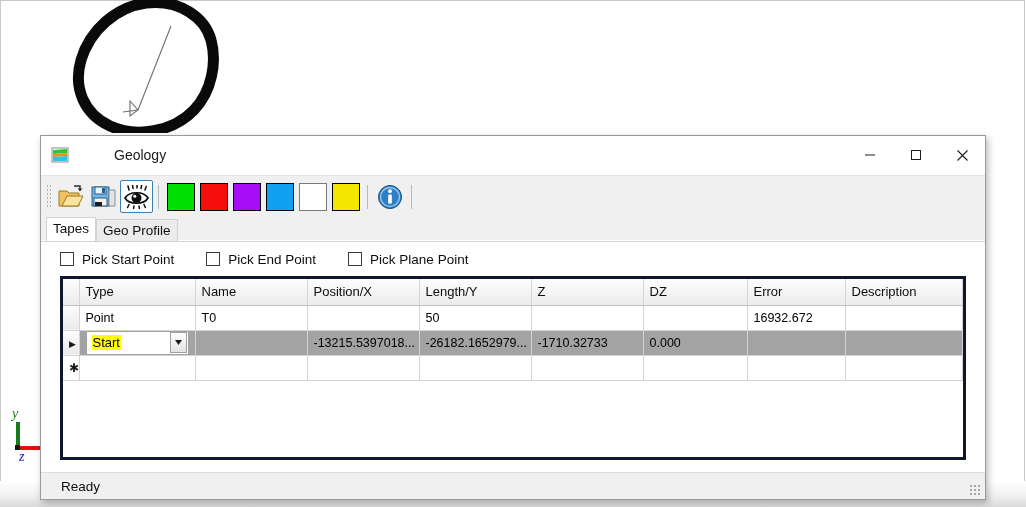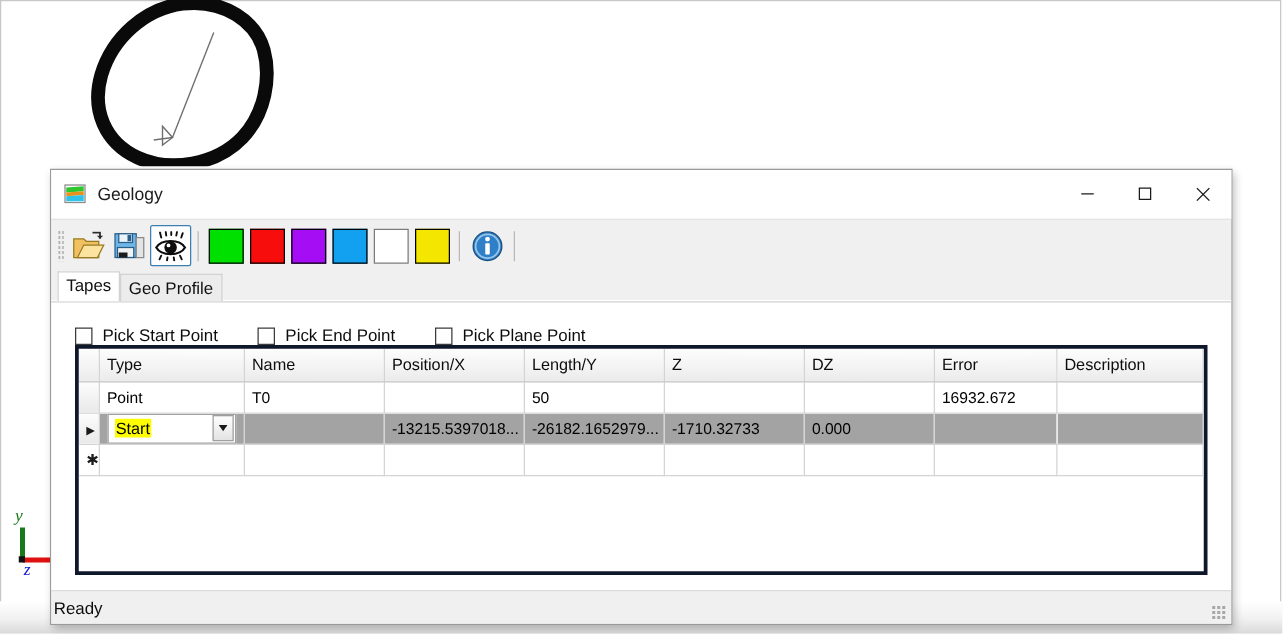--- a/index.html
+++ b/index.html
@@ -87,20 +87,21 @@
     width: 18px; height: 18px;
     margin-left: 10px;
     margin-right: 9px;
     position: relative;
     flex: none;
   }
   .titlebar .title-text {
     font-size: 14px;
     color: #1b1b1b;
     flex: 1;
+    margin-left: 36px;
   }
   .winbtns { display: flex; height: 38px; flex: none; }
   .winbtn {
     width: 46px; height: 38px;
     display: flex;
     align-items: center;
     justify-content: center;
     background: #ffffff;
   }
   .winbtn svg { display: block; }
@@ -200,21 +201,21 @@
     background: #ffffff;
     border-top: 1px solid #d2d2d2;
     position: relative;
     display: flex;
     flex-direction: column;
   }
 
   .checkrow {
     height: 34px;
     display: flex;
-    align-items: flex-end;
+    align-items: center;
     padding-left: 19px;
     flex: none;
   }
   .checkitem {
     display: flex;
     align-items: center;
     margin-right: 32px;
   }
   .cbox {
     width: 14px; height: 14px;
@@ -323,21 +324,21 @@
     background: #f0f0f0;
     border-top: 1px solid #dcdcdc;
     display: flex;
     align-items: center;
     flex: none;
     position: relative;
   }
   .statusbar .status-text {
     font-size: 13.5px;
     color: #0d0d0d;
-    margin-left: 2px;
+    margin-left: 20px;
   }
   .grip-dots {
     position: absolute;
     right: 4px; bottom: 3px;
     width: 12px; height: 12px;
     background-image: radial-gradient(#9a9a9a 40%, transparent 42%);
     background-size: 4px 4px;
     opacity: .85;
   }
 </style>

